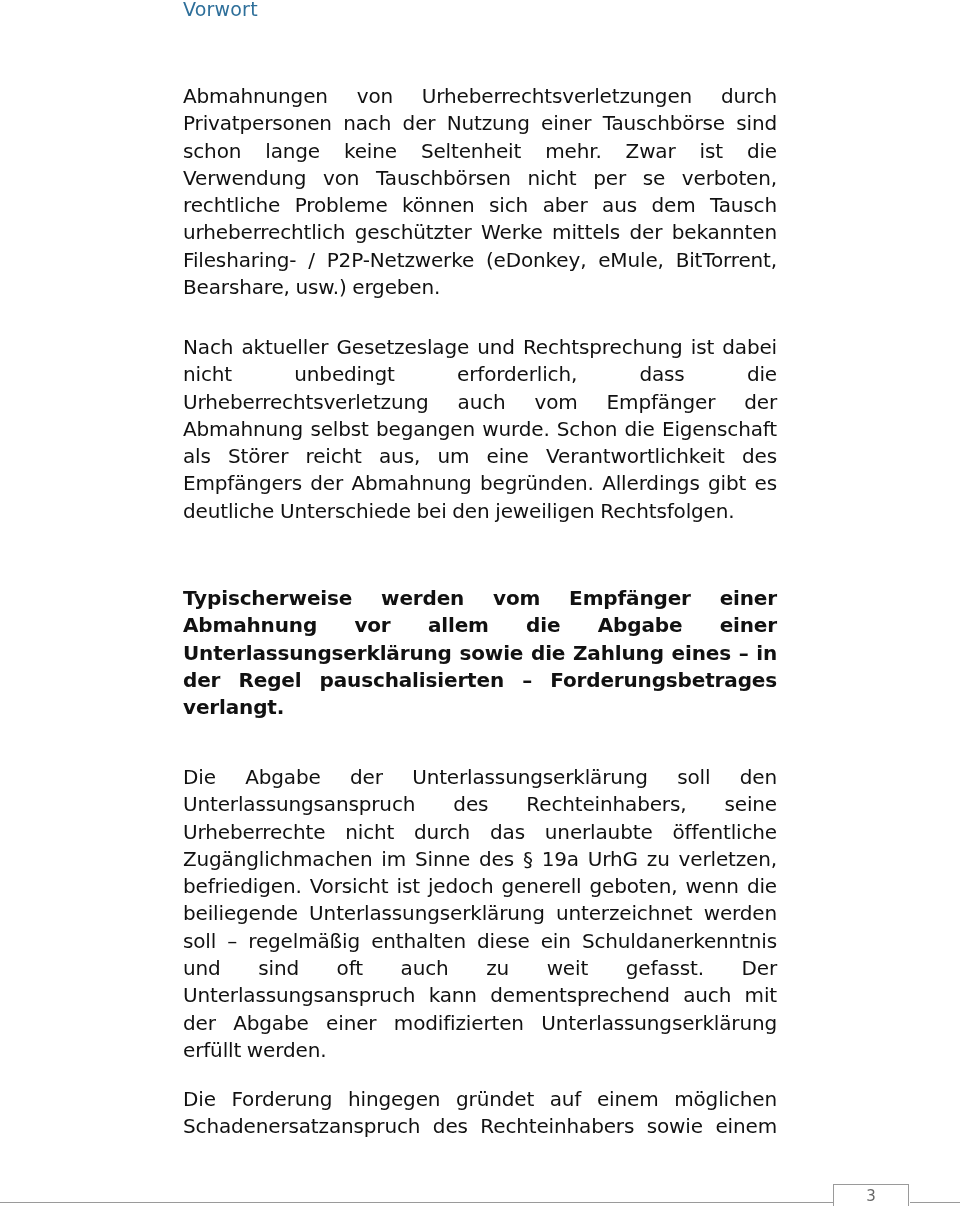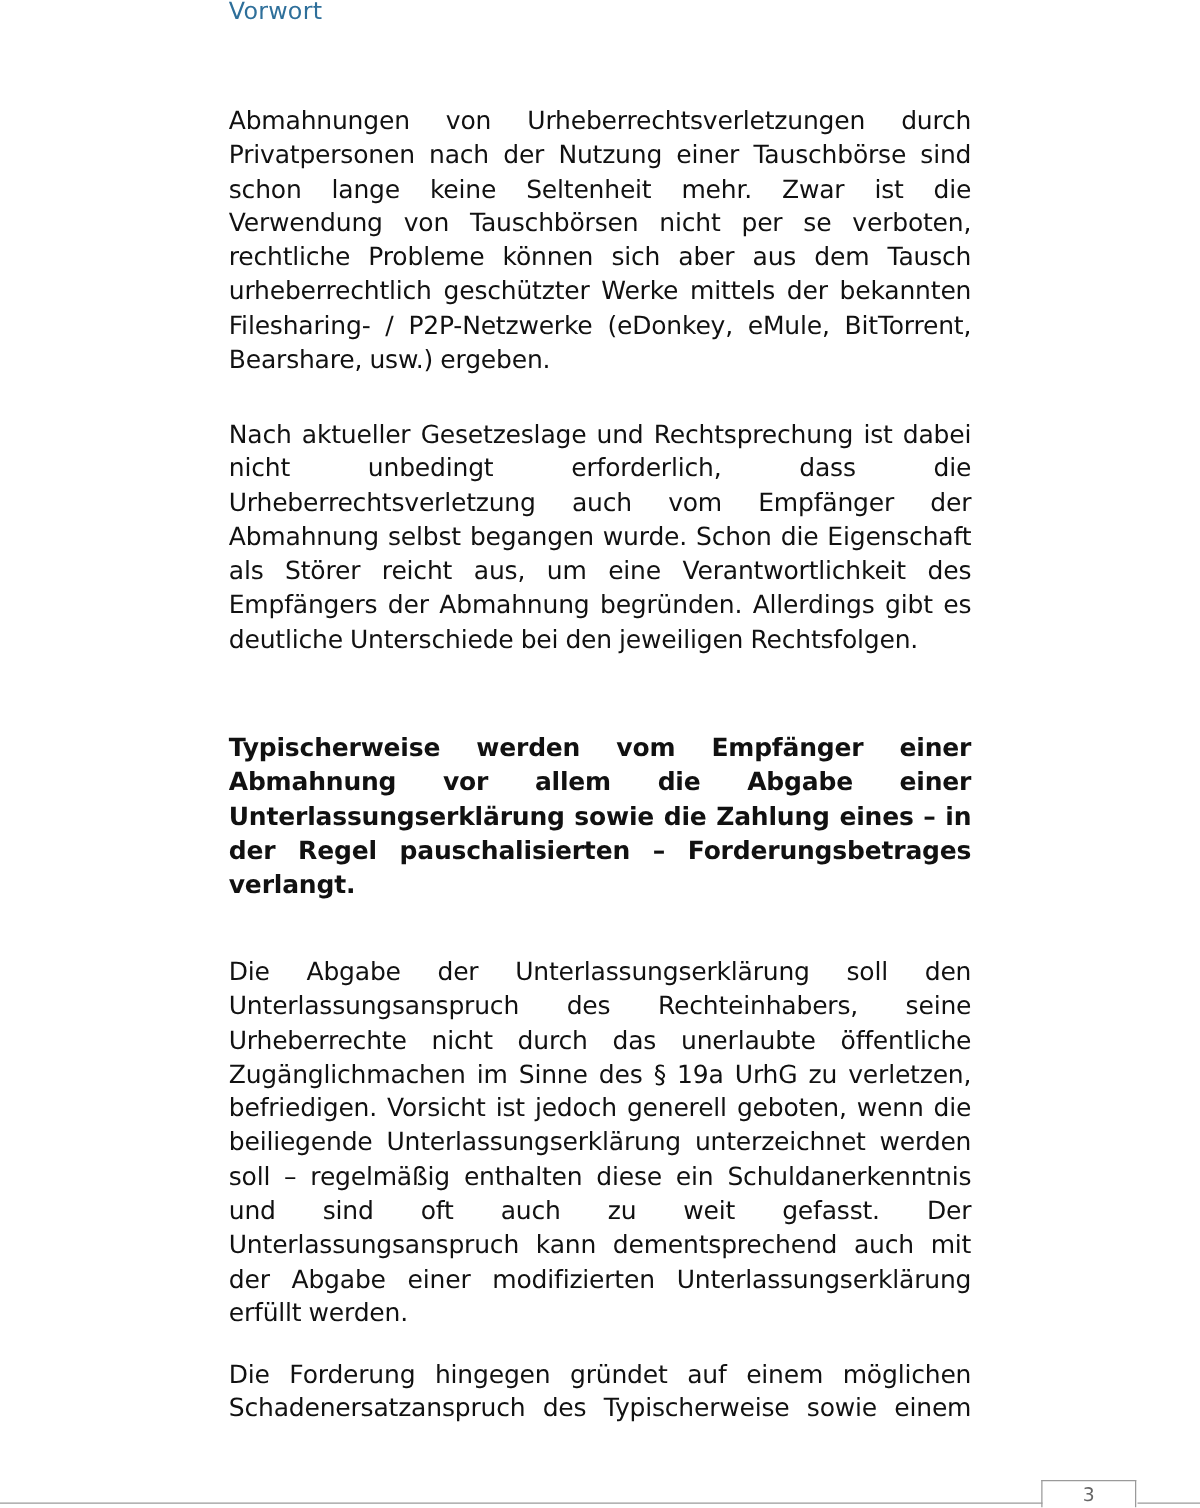--- a/index.html
+++ b/index.html
@@ -80,19 +80,19 @@
   </style>
 </head>
 <body>
 
 <h1 class="heading">Vorwort</h1>
 
 <p class="para p1">Abmahnungen von Urheberrechtsverletzungen durch Privatpersonen nach der Nutzung einer Tauschbörse sind schon lange keine Seltenheit mehr. Zwar ist die Verwendung von Tauschbörsen nicht per se verboten, rechtliche Probleme können sich aber aus dem Tausch urheberrechtlich geschützter Werke mittels der bekannten Filesharing- / P2P-Netzwerke (eDonkey, eMule, BitTorrent, Bearshare, usw.) ergeben.</p>
 <p class="para p2">Nach aktueller Gesetzeslage und Rechtsprechung ist dabei nicht unbedingt erforderlich, dass die Urheberrechtsverletzung auch vom Empfänger der Abmahnung selbst begangen wurde. Schon die Eigenschaft als Störer reicht aus, um eine Verantwortlichkeit des Empfängers der Abmahnung begründen. Allerdings gibt es deutliche Unterschiede bei den jeweiligen Rechtsfolgen.</p>
 <p class="para p3">Typischerweise werden vom Empfänger einer Abmahnung vor allem die Abgabe einer Unterlassungserklärung sowie die Zahlung eines – in der Regel pauschalisierten – Forderungsbetrages verlangt.</p>
 <p class="para p4">Die Abgabe der Unterlassungserklärung soll den Unterlassungsanspruch des Rechteinhabers, seine Urheberrechte nicht durch das unerlaubte öffentliche Zugänglichmachen im Sinne des § 19a UrhG zu verletzen, befriedigen. Vorsicht ist jedoch generell geboten, wenn die beiliegende Unterlassungserklärung unterzeichnet werden soll – regelmäßig enthalten diese ein Schuldanerkenntnis und sind oft auch zu weit gefasst. Der Unterlassungsanspruch kann dementsprechend auch mit der Abgabe einer modifizierten Unterlassungserklärung erfüllt werden.</p>
-<p class="para p5">Die Forderung hingegen gründet auf einem möglichen Schadenersatzanspruch des Typischerweise sowie einem</p>
+<p class="para p5">Die Forderung hingegen gründet auf einem möglichen Schadenersatzanspruch des Rechteinhabers sowie einem</p>
 
 <div class="footer-line-left"></div>
 <div class="page-box">
   <span class="page-number">3</span>
 </div>
 <div class="footer-line-right"></div>
 
 </body></html>

